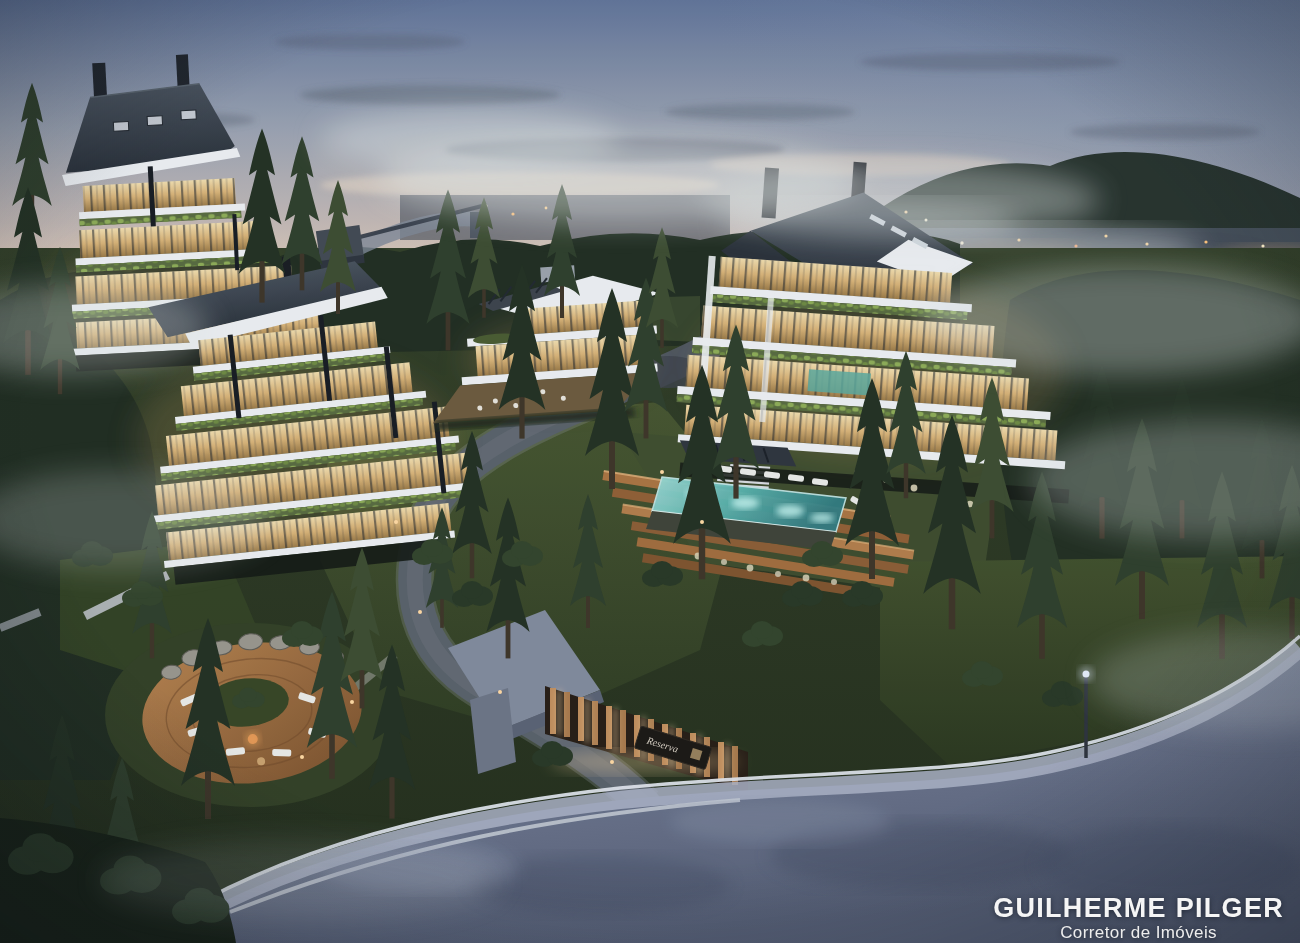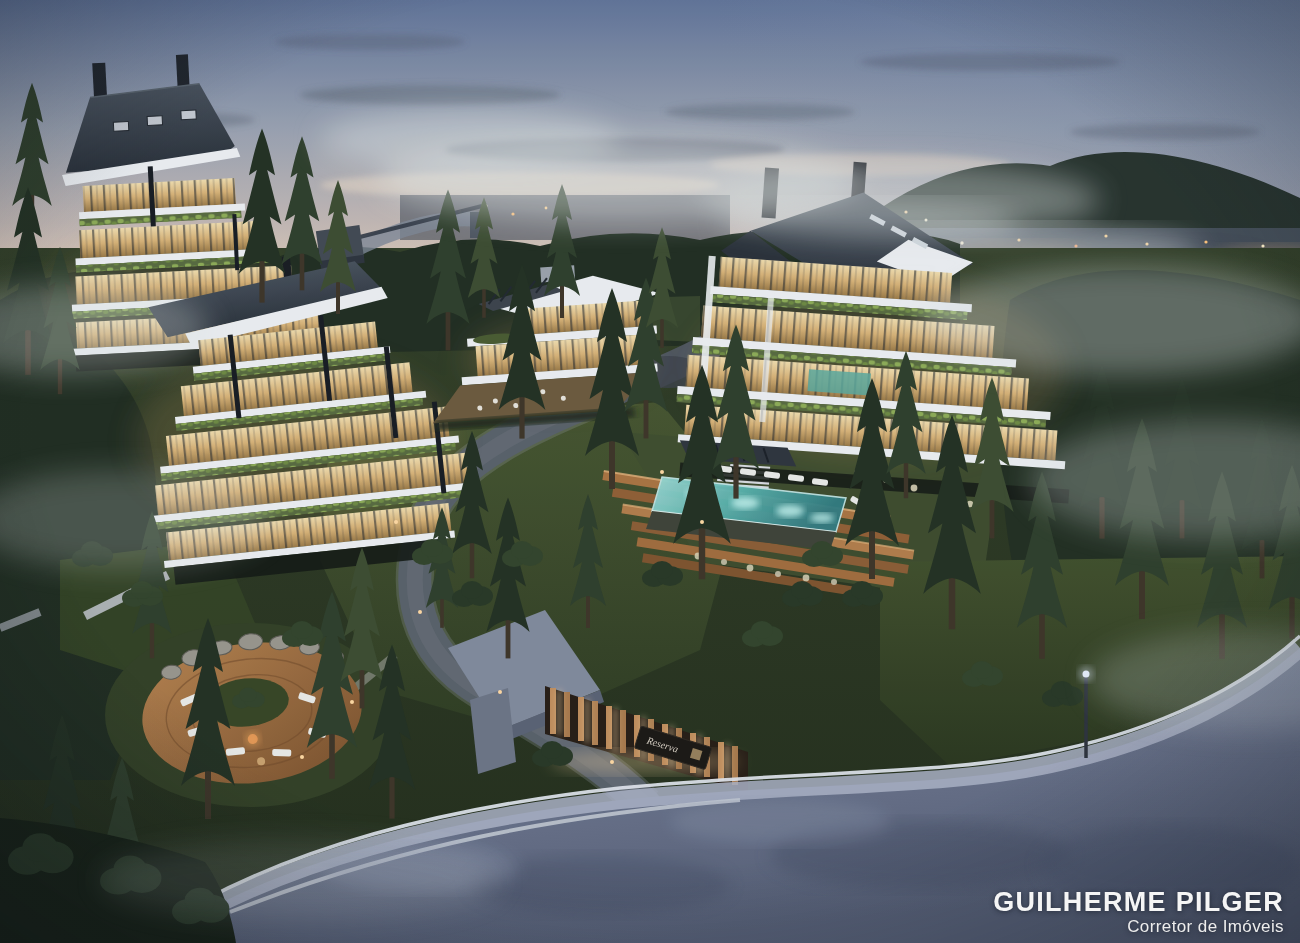--- a/index.html
+++ b/index.html
@@ -9,24 +9,24 @@
   .glass{fill:url(#gWarm);}
   .mull{fill:url(#pMull);opacity:.6;}
   .slab{fill:var(--slab-white,#eceff1);}
   .planter{fill:var(--planter-green,#55683a);}
   .ptex{fill:url(#pPlant);opacity:.95;}
   .post{fill:#14181d;}
   .pineD{fill:#1f2d1d;} .pineM{fill:#2b3b26;} .pineL{fill:#39492c;}
   .bushD{fill:#243420;} .bushM{fill:#2f4126;}
   .rock{fill:#97948a;stroke:#5c5a52;stroke-width:1;}
   .lounge{fill:#e9eae6;}
-  .wm{position:absolute;right:16px;bottom:6px;text-align:right;color:var(--watermark-text,#f5f5f5);
+  .wm{position:absolute;right:16px;bottom:0;text-align:right;color:var(--watermark-text,#f5f5f5);
       text-shadow:0 1px 5px rgba(15,20,30,.6);margin-left:20px;}
   .wm-name{font-size:27px;font-weight:700;letter-spacing:1.3px;line-height:1.08;}
-  .wm-title{font-size:17px;font-weight:400;letter-spacing:.4px;color:#ededed;}
+  .wm-title{font-size:17px;font-weight:400;letter-spacing:.4px;color:#ededed;text-align:center;}
 </style>
 </head>
 <body>
 
 <div class="stage">
 <svg viewBox="0 0 1300 943" width="1300" height="943">
   <defs>
     <linearGradient id="gSky" x1="0" y1="0" x2="0" y2="1">
       <stop offset="0" style="stop-color:var(--sky-top,#5e7195)"></stop>
       <stop offset="0.30" style="stop-color:var(--sky-mid,#8d96a7)"></stop>

